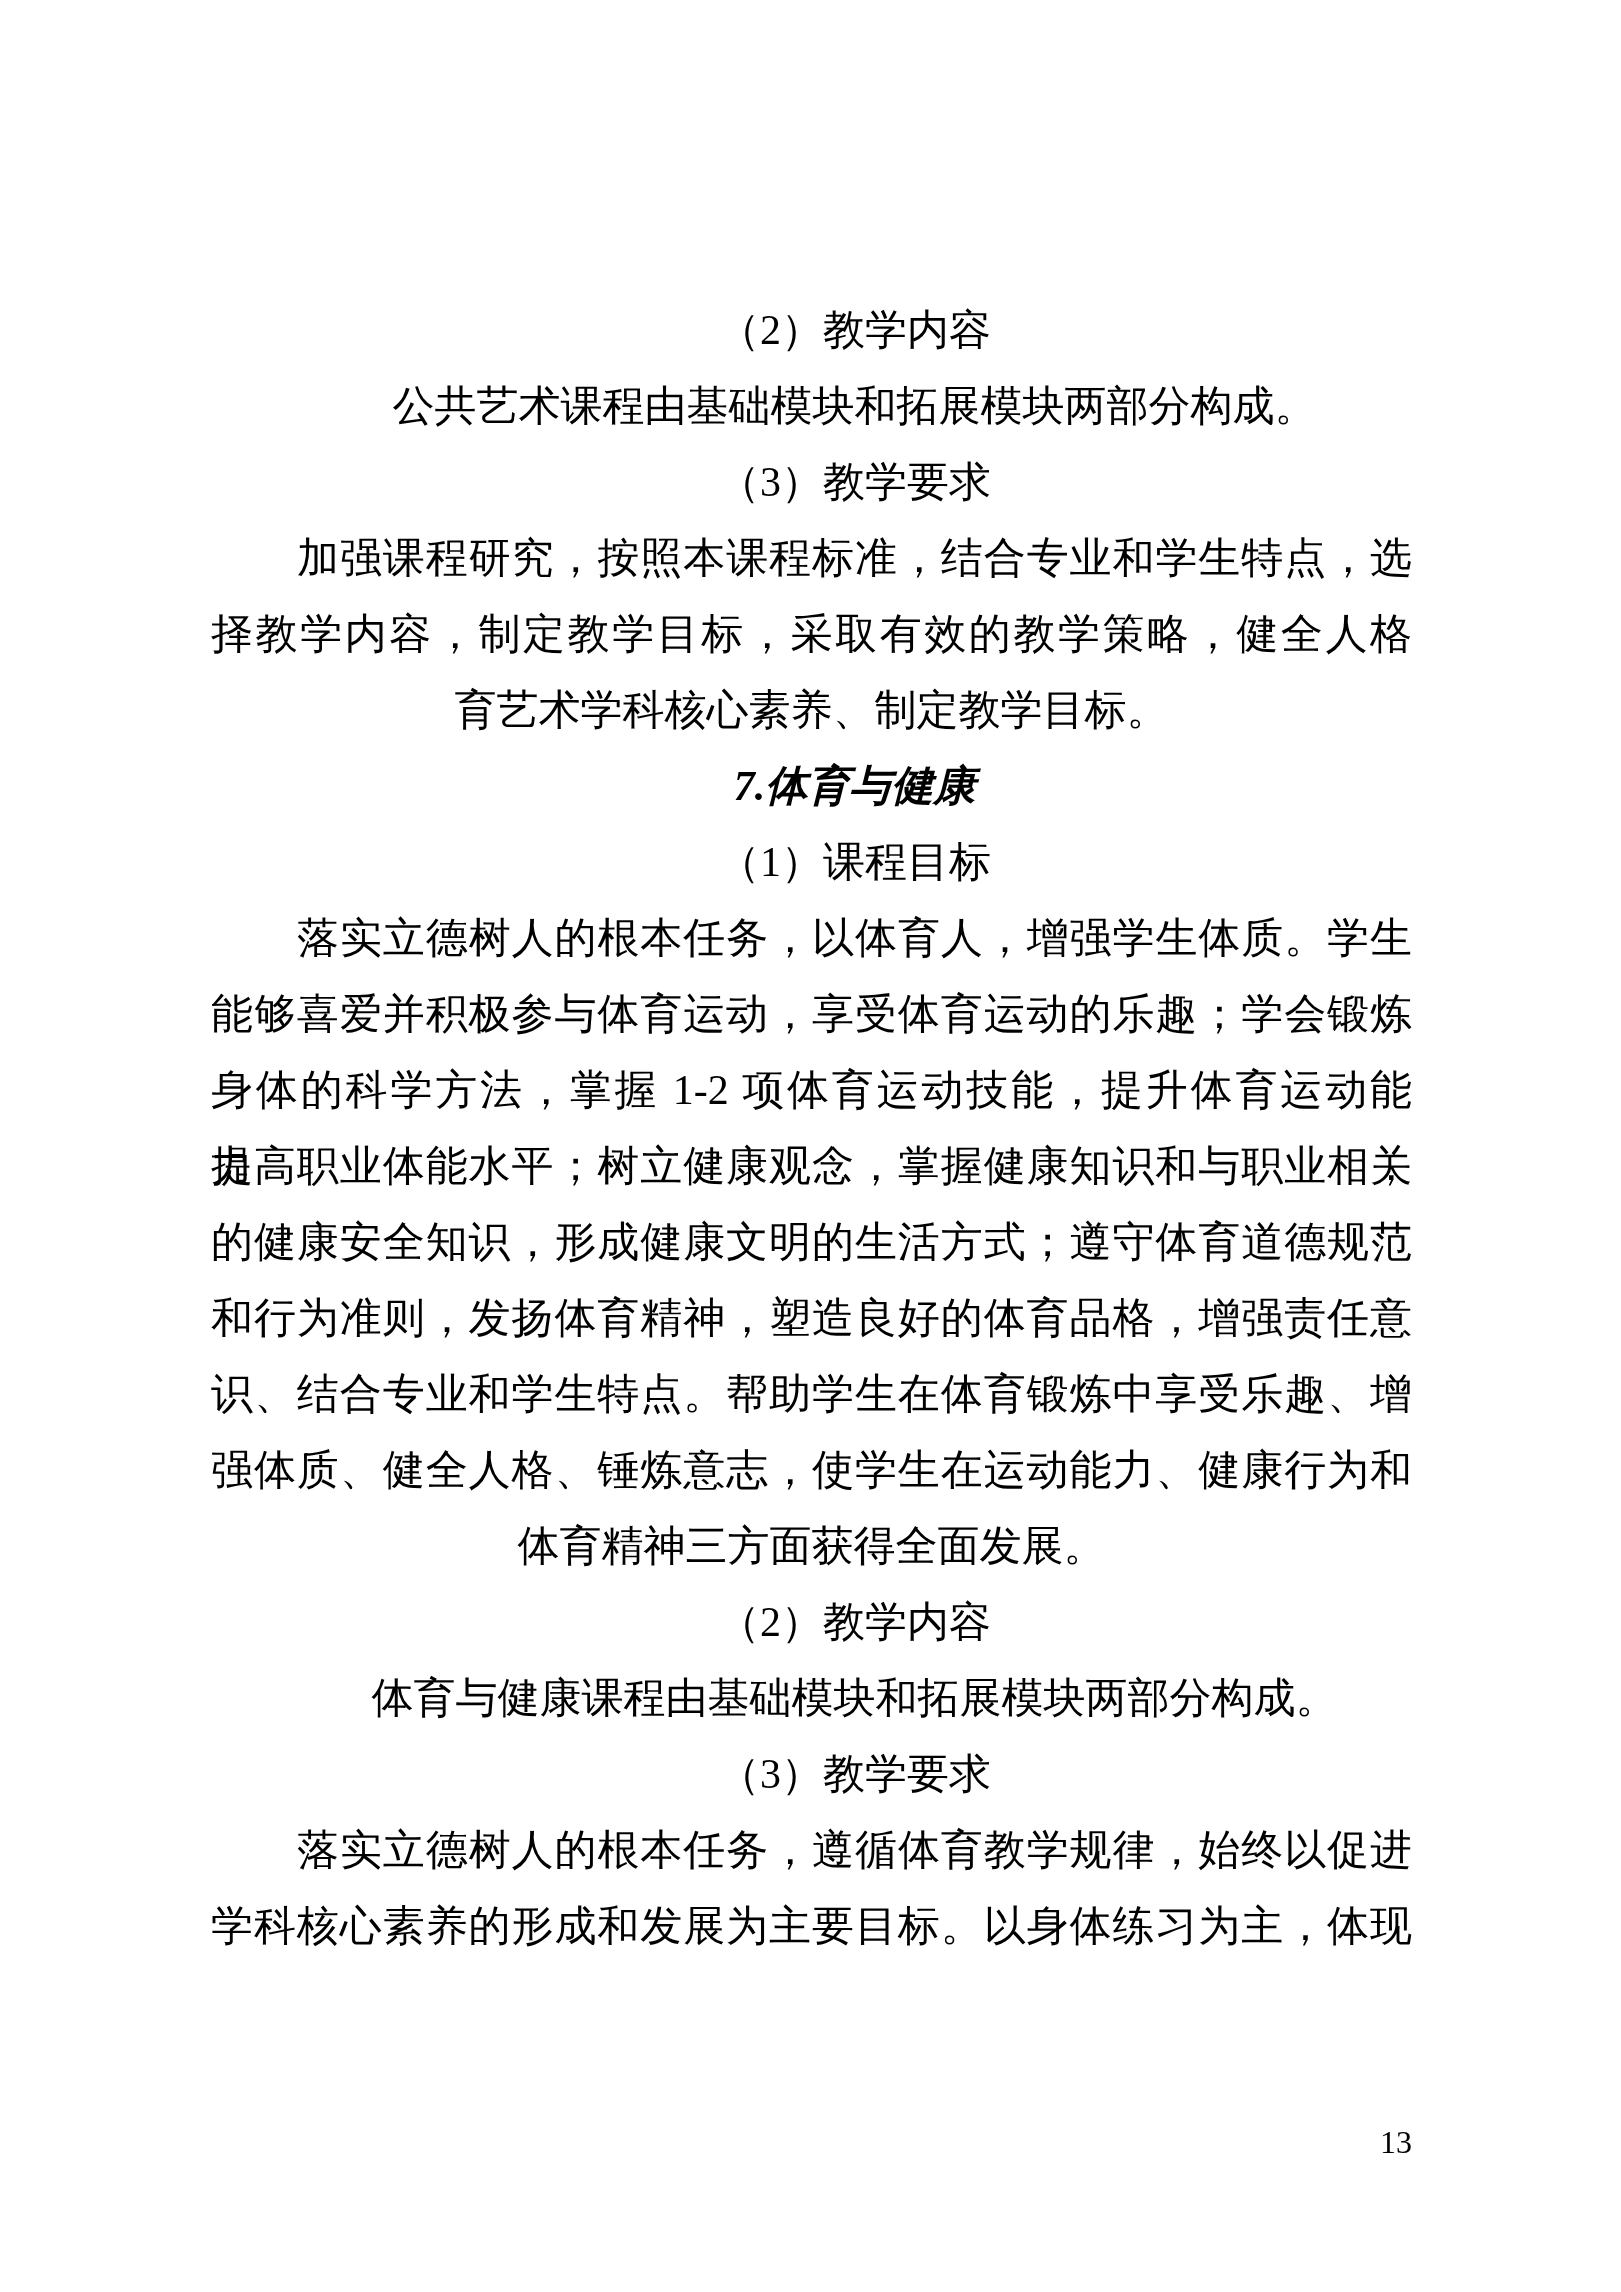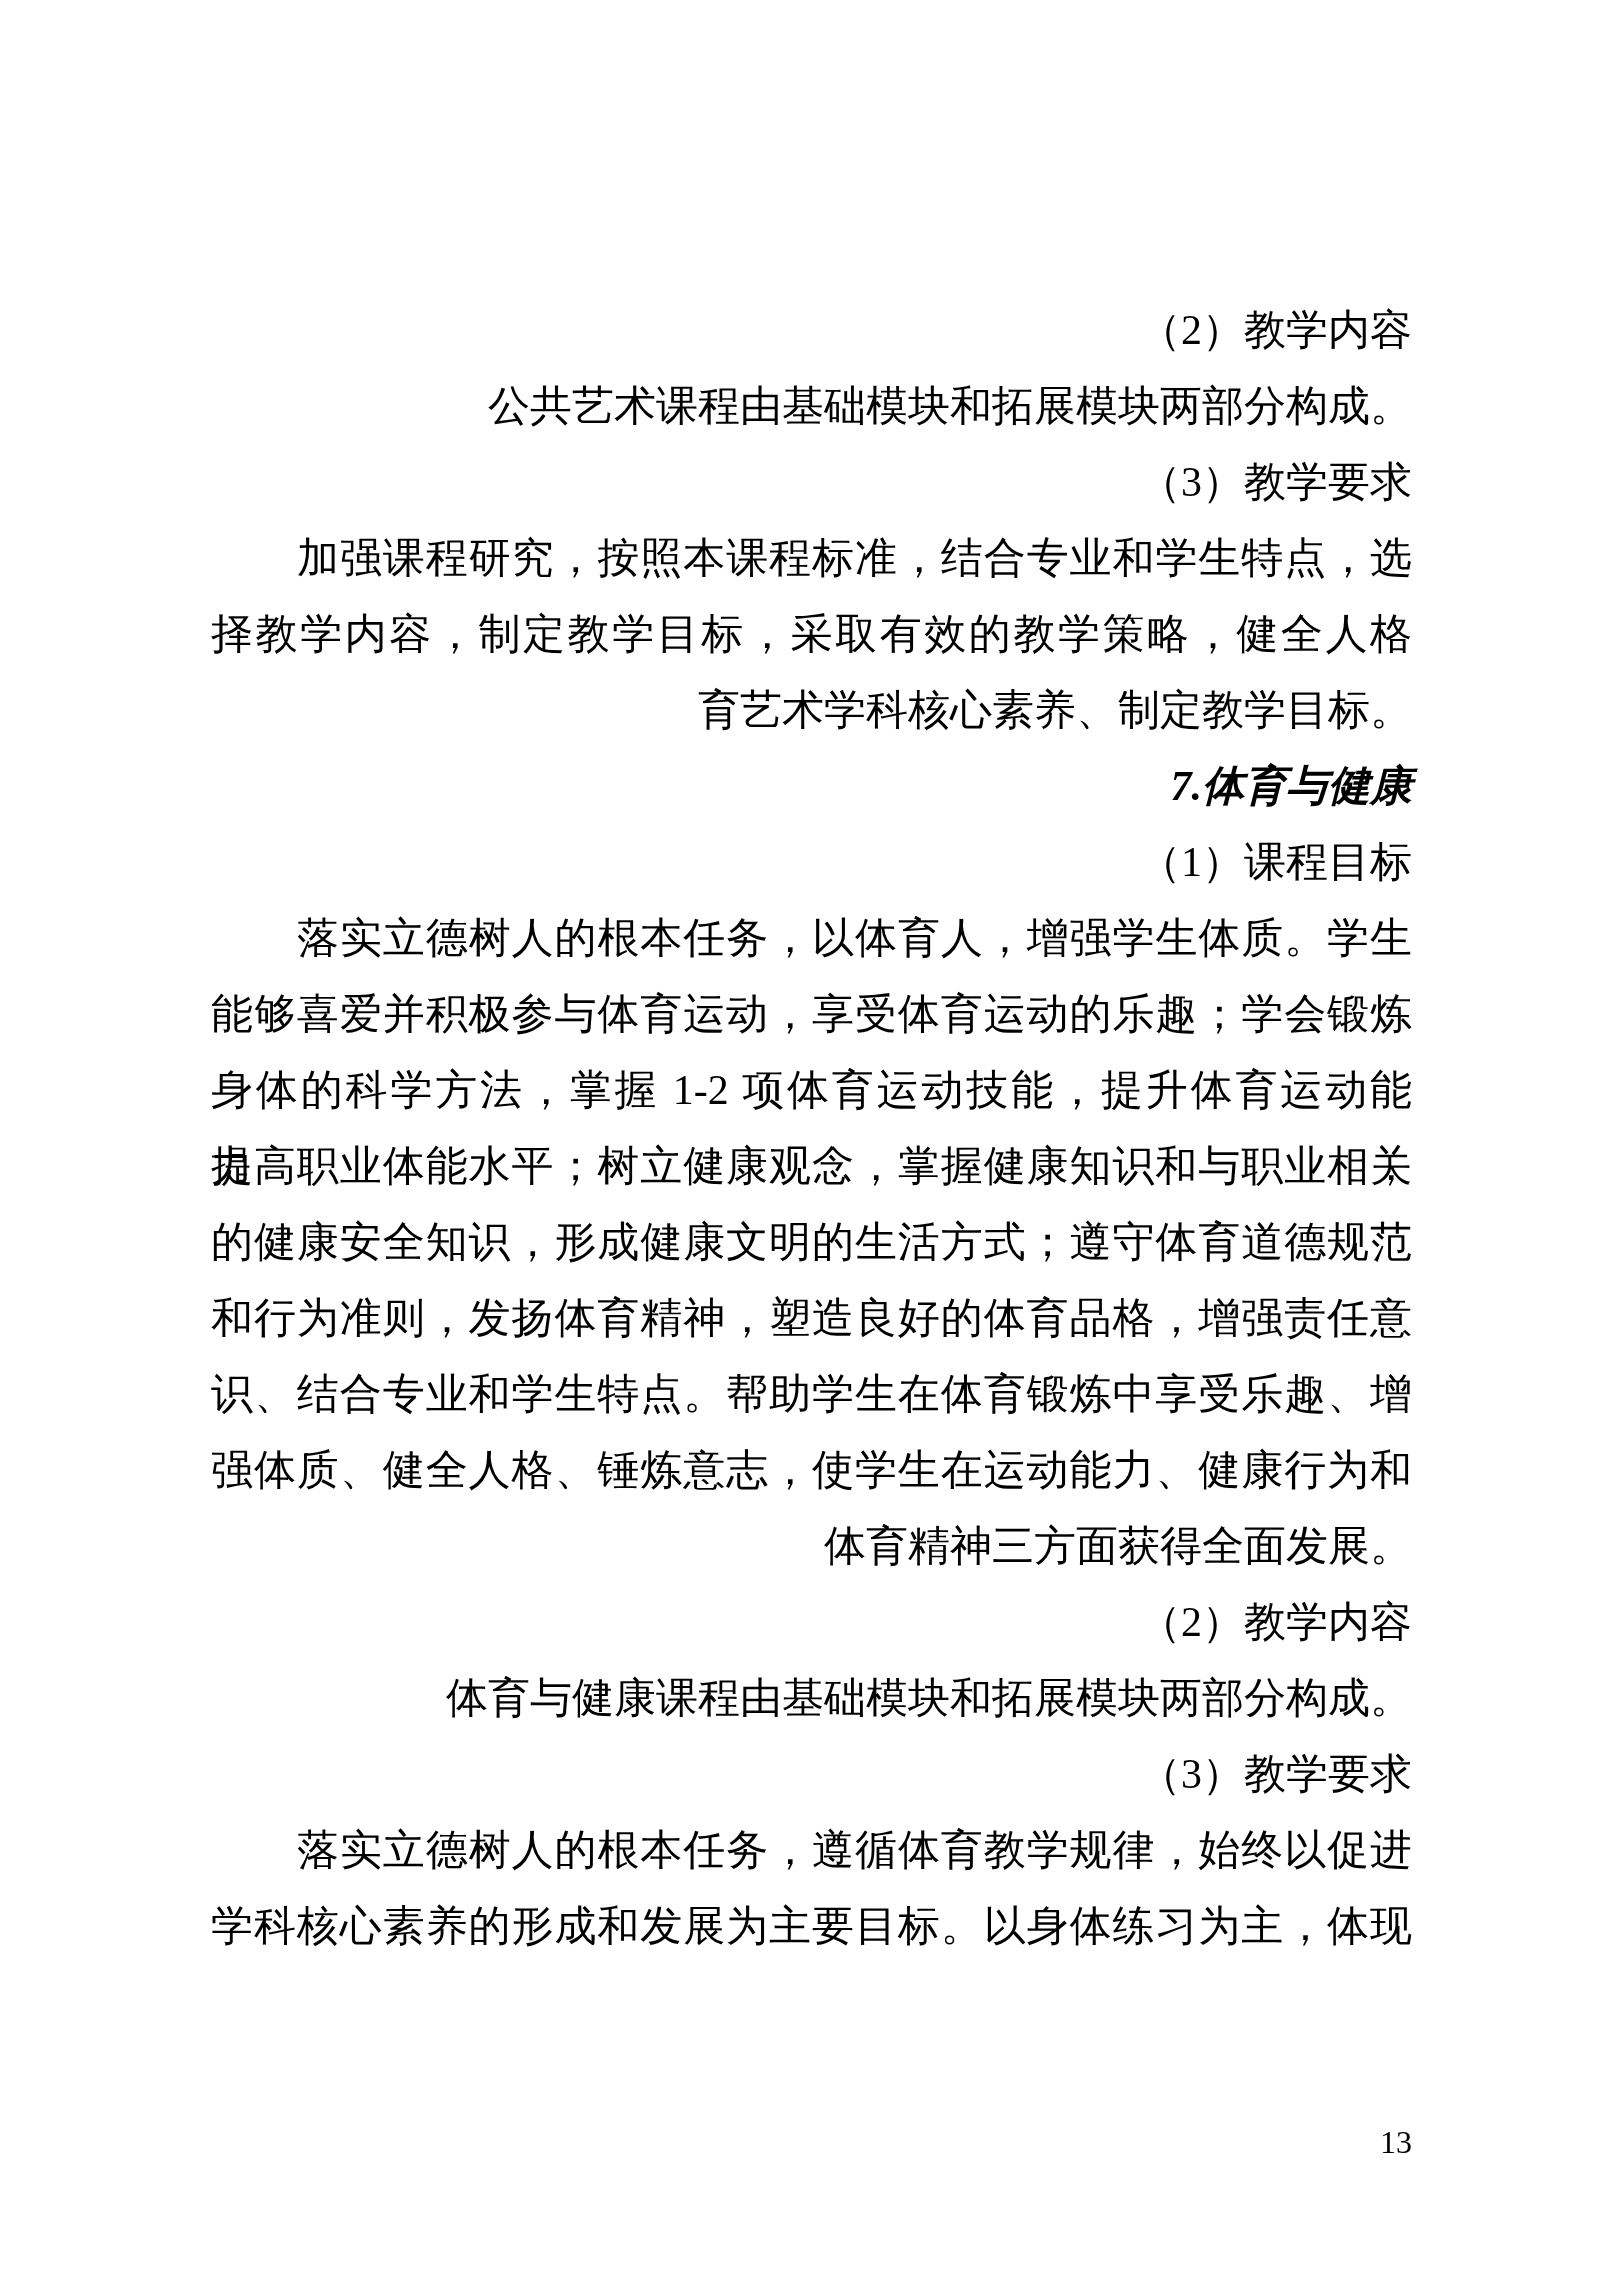--- a/index.html
+++ b/index.html
@@ -21,21 +21,21 @@
     left: 211px;
     top: 292px;
     width: 1201px;
   }
   .line {
     box-sizing: border-box;
     width: 1201px;
     height: 76px;
     line-height: 76px;
     font-size: 42px;
-    text-align: right;
+    text-align: center;
     white-space: normal;
   }
   .line.indent {
     padding-left: 86px;
   }
   .line.justify {
     text-align: justify;
     text-align-last: justify;
   }
   .line.heading {

